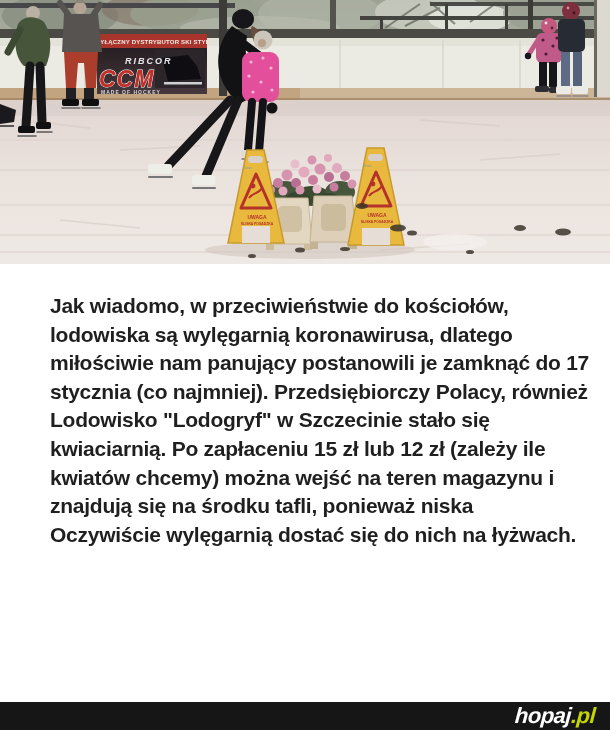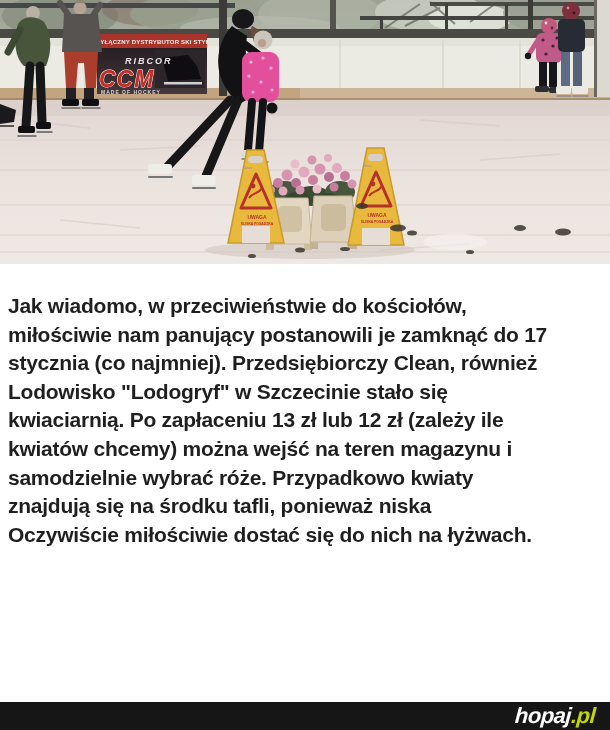--- a/index.html
+++ b/index.html
@@ -26,21 +26,21 @@
     position: absolute;
     top: 292px;
     left: 8px;
     right: 6px;
     color: #1f1f1f;
     font-weight: bold;
     font-size: 21px;
     line-height: 28.6px;
     letter-spacing: -0.25px;
   }
-  .caption-line { white-space: nowrap; }
+  .caption-line { white-space: nowrap; margin-left: 42px; }
 
   .footer-bar {
     position: absolute;
     left: 0;
     top: 702px;
     width: 610px;
     height: 28px;
     background: #161616;
     display: flex;
     align-items: center;
@@ -300,28 +300,28 @@
         <ellipse cx="563" cy="232" rx="8" ry="3.5"></ellipse>
         <ellipse cx="345" cy="249" rx="5" ry="2"></ellipse>
         <ellipse cx="470" cy="252" rx="4" ry="2"></ellipse>
         <ellipse cx="252" cy="256" rx="4" ry="2"></ellipse>
       </g>
     </svg>
   </div>
 
   <div class="caption">
       <div class="caption-line">Jak wiadomo, w przeciwieństwie do kościołów,</div>
+      <div class="caption-line">lodowiska są wylęgarnią koronawirusa, dlatego</div>
       <div class="caption-line">miłościwie nam panujący postanowili je zamknąć do 17</div>
-      <div class="caption-line">stycznia (co najmniej). Przedsiębiorczy Clean, również</div>
+      <div class="caption-line">stycznia (co najmniej). Przedsiębiorczy Polacy, również</div>
       <div class="caption-line">Lodowisko "Lodogryf" w Szczecinie stało się</div>
-      <div class="caption-line">kwiaciarnią. Po zapłaceniu 13 zł lub 12 zł (zależy ile</div>
+      <div class="caption-line">kwiaciarnią. Po zapłaceniu 15 zł lub 12 zł (zależy ile</div>
       <div class="caption-line">kwiatów chcemy) można wejść na teren magazynu i</div>
-      <div class="caption-line">samodzielnie wybrać róże. Przypadkowo kwiaty</div>
       <div class="caption-line">znajdują się na środku tafli, ponieważ niska</div>
-      <div class="caption-line">Oczywiście miłościwie dostać się do nich na łyżwach.</div>
+      <div class="caption-line">Oczywiście wylęgarnią dostać się do nich na łyżwach.</div>
     </div>
 
   <div class="footer-bar">
     <div class="logo">
       <span class="logo-main">hopaj</span><span class="logo-tld">.pl</span>
     </div>
   </div>
 
 </div>
 

